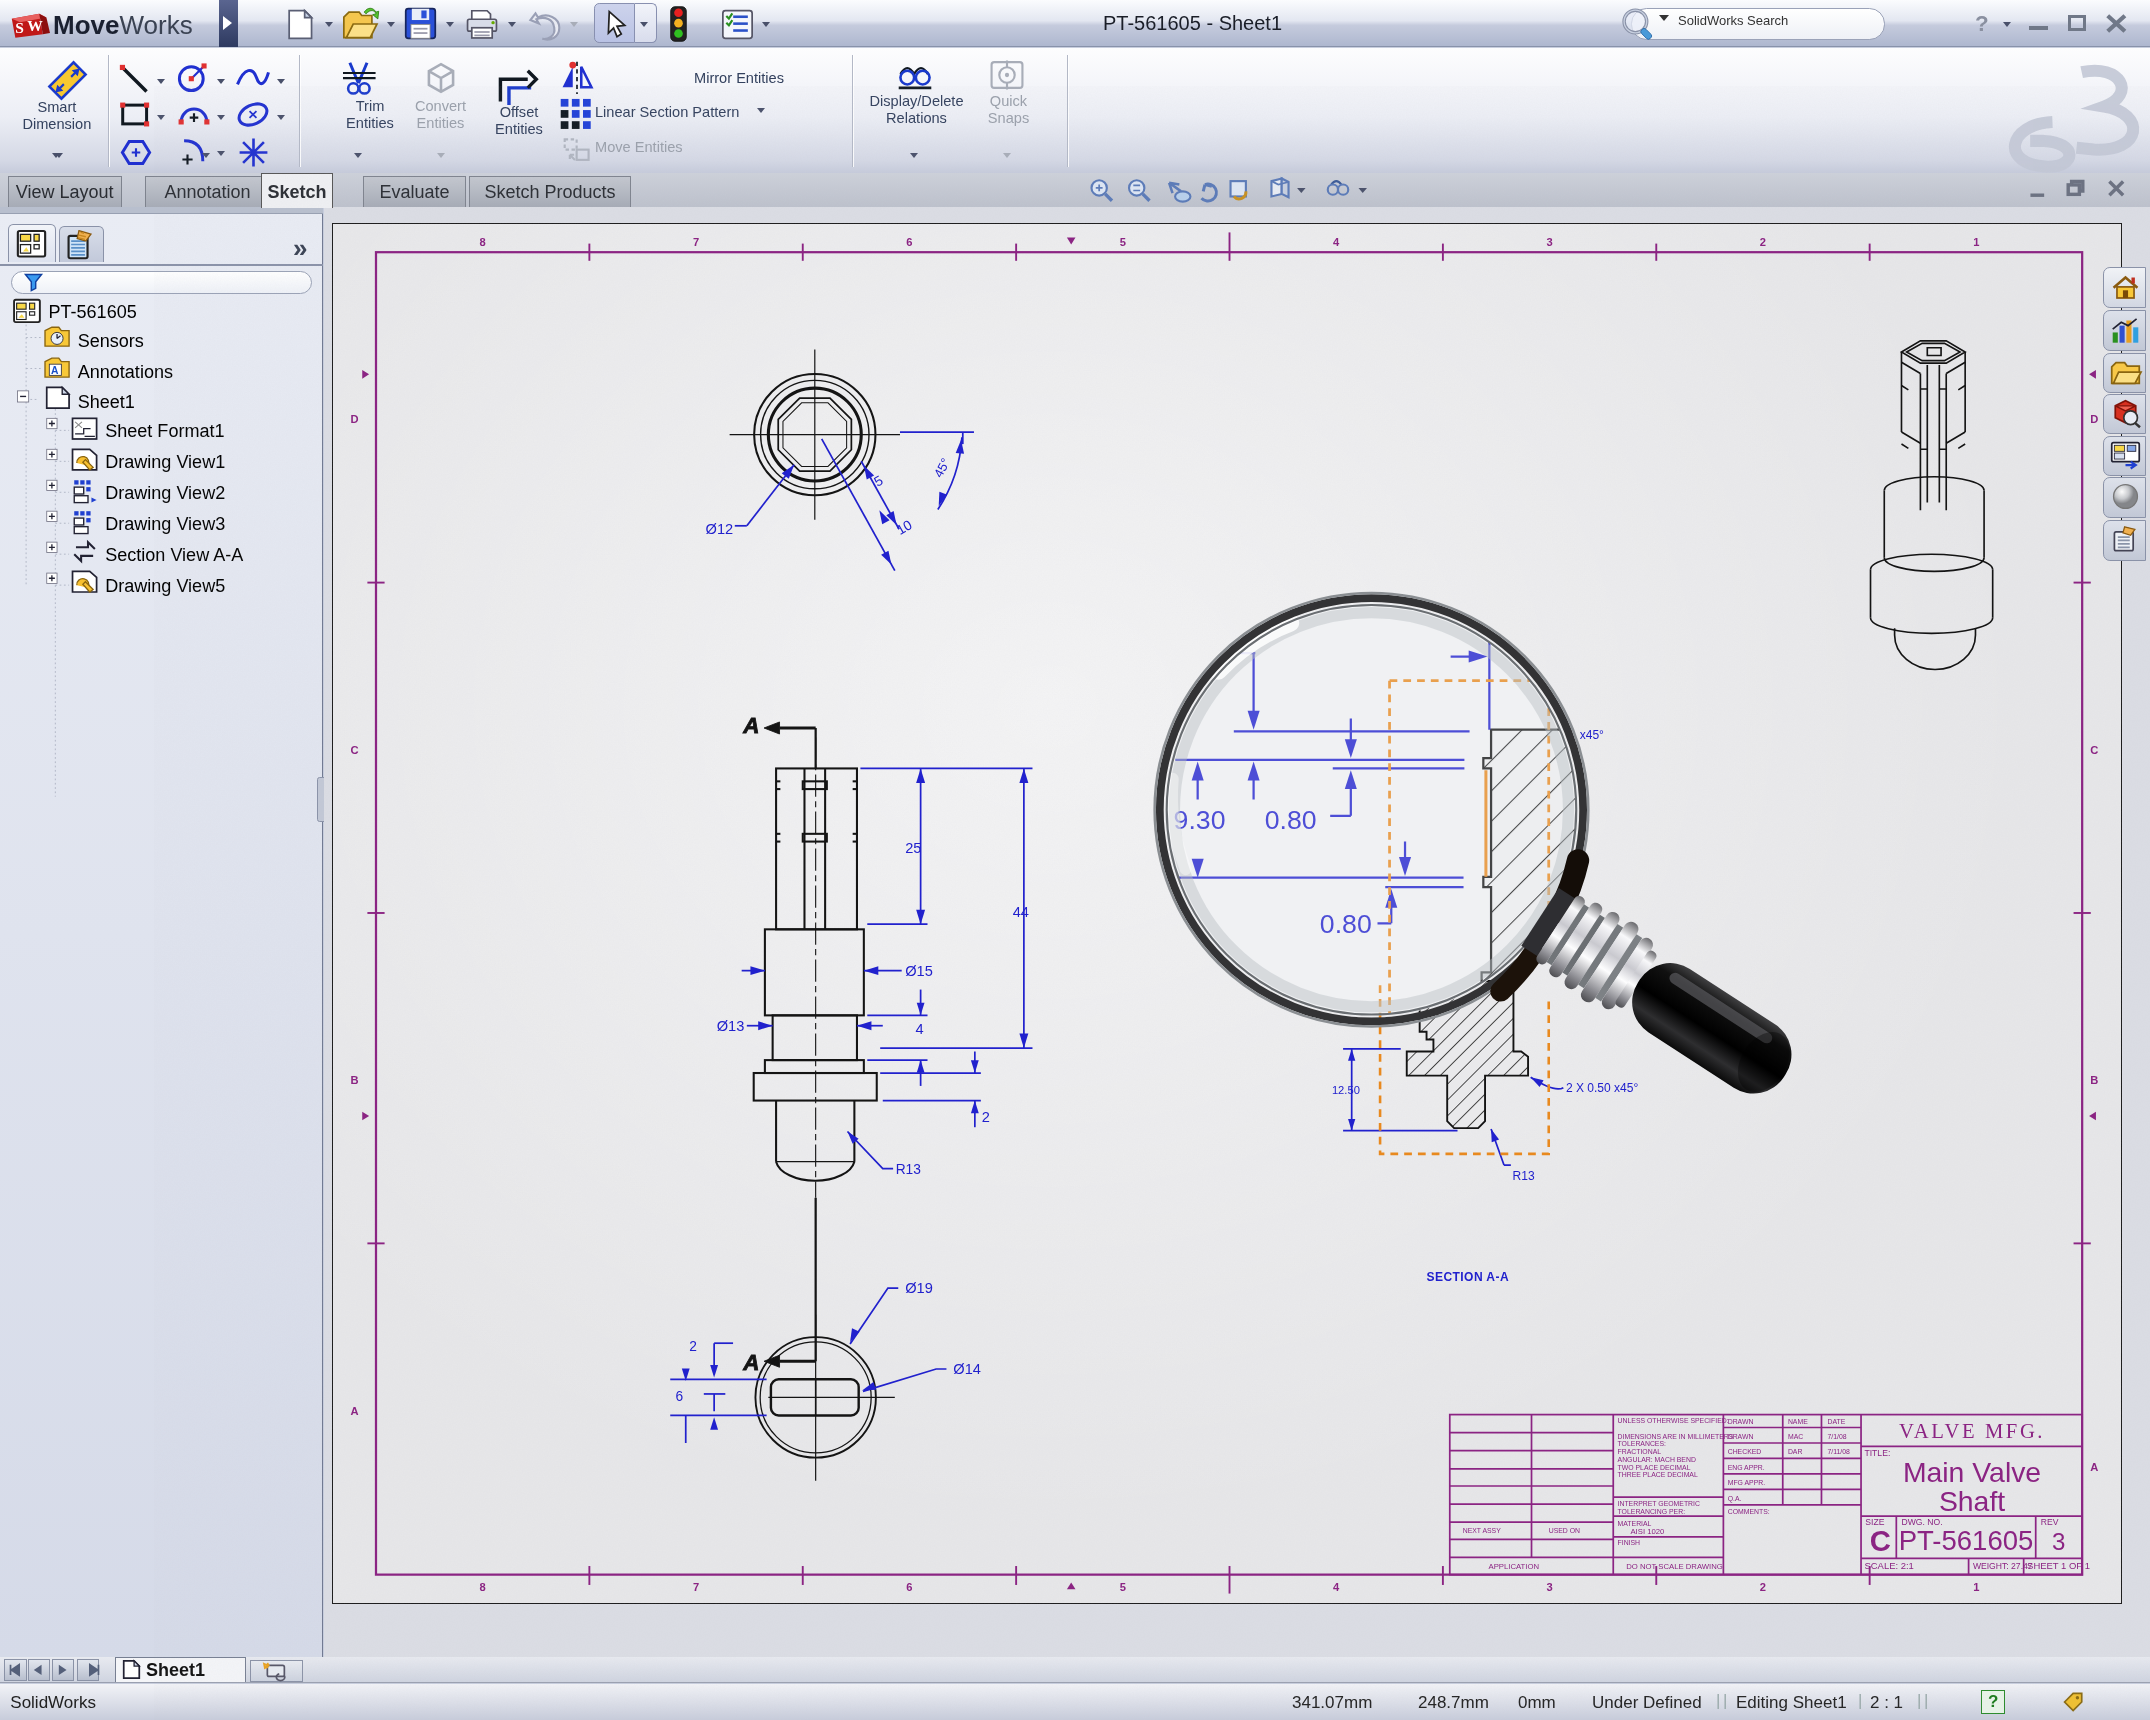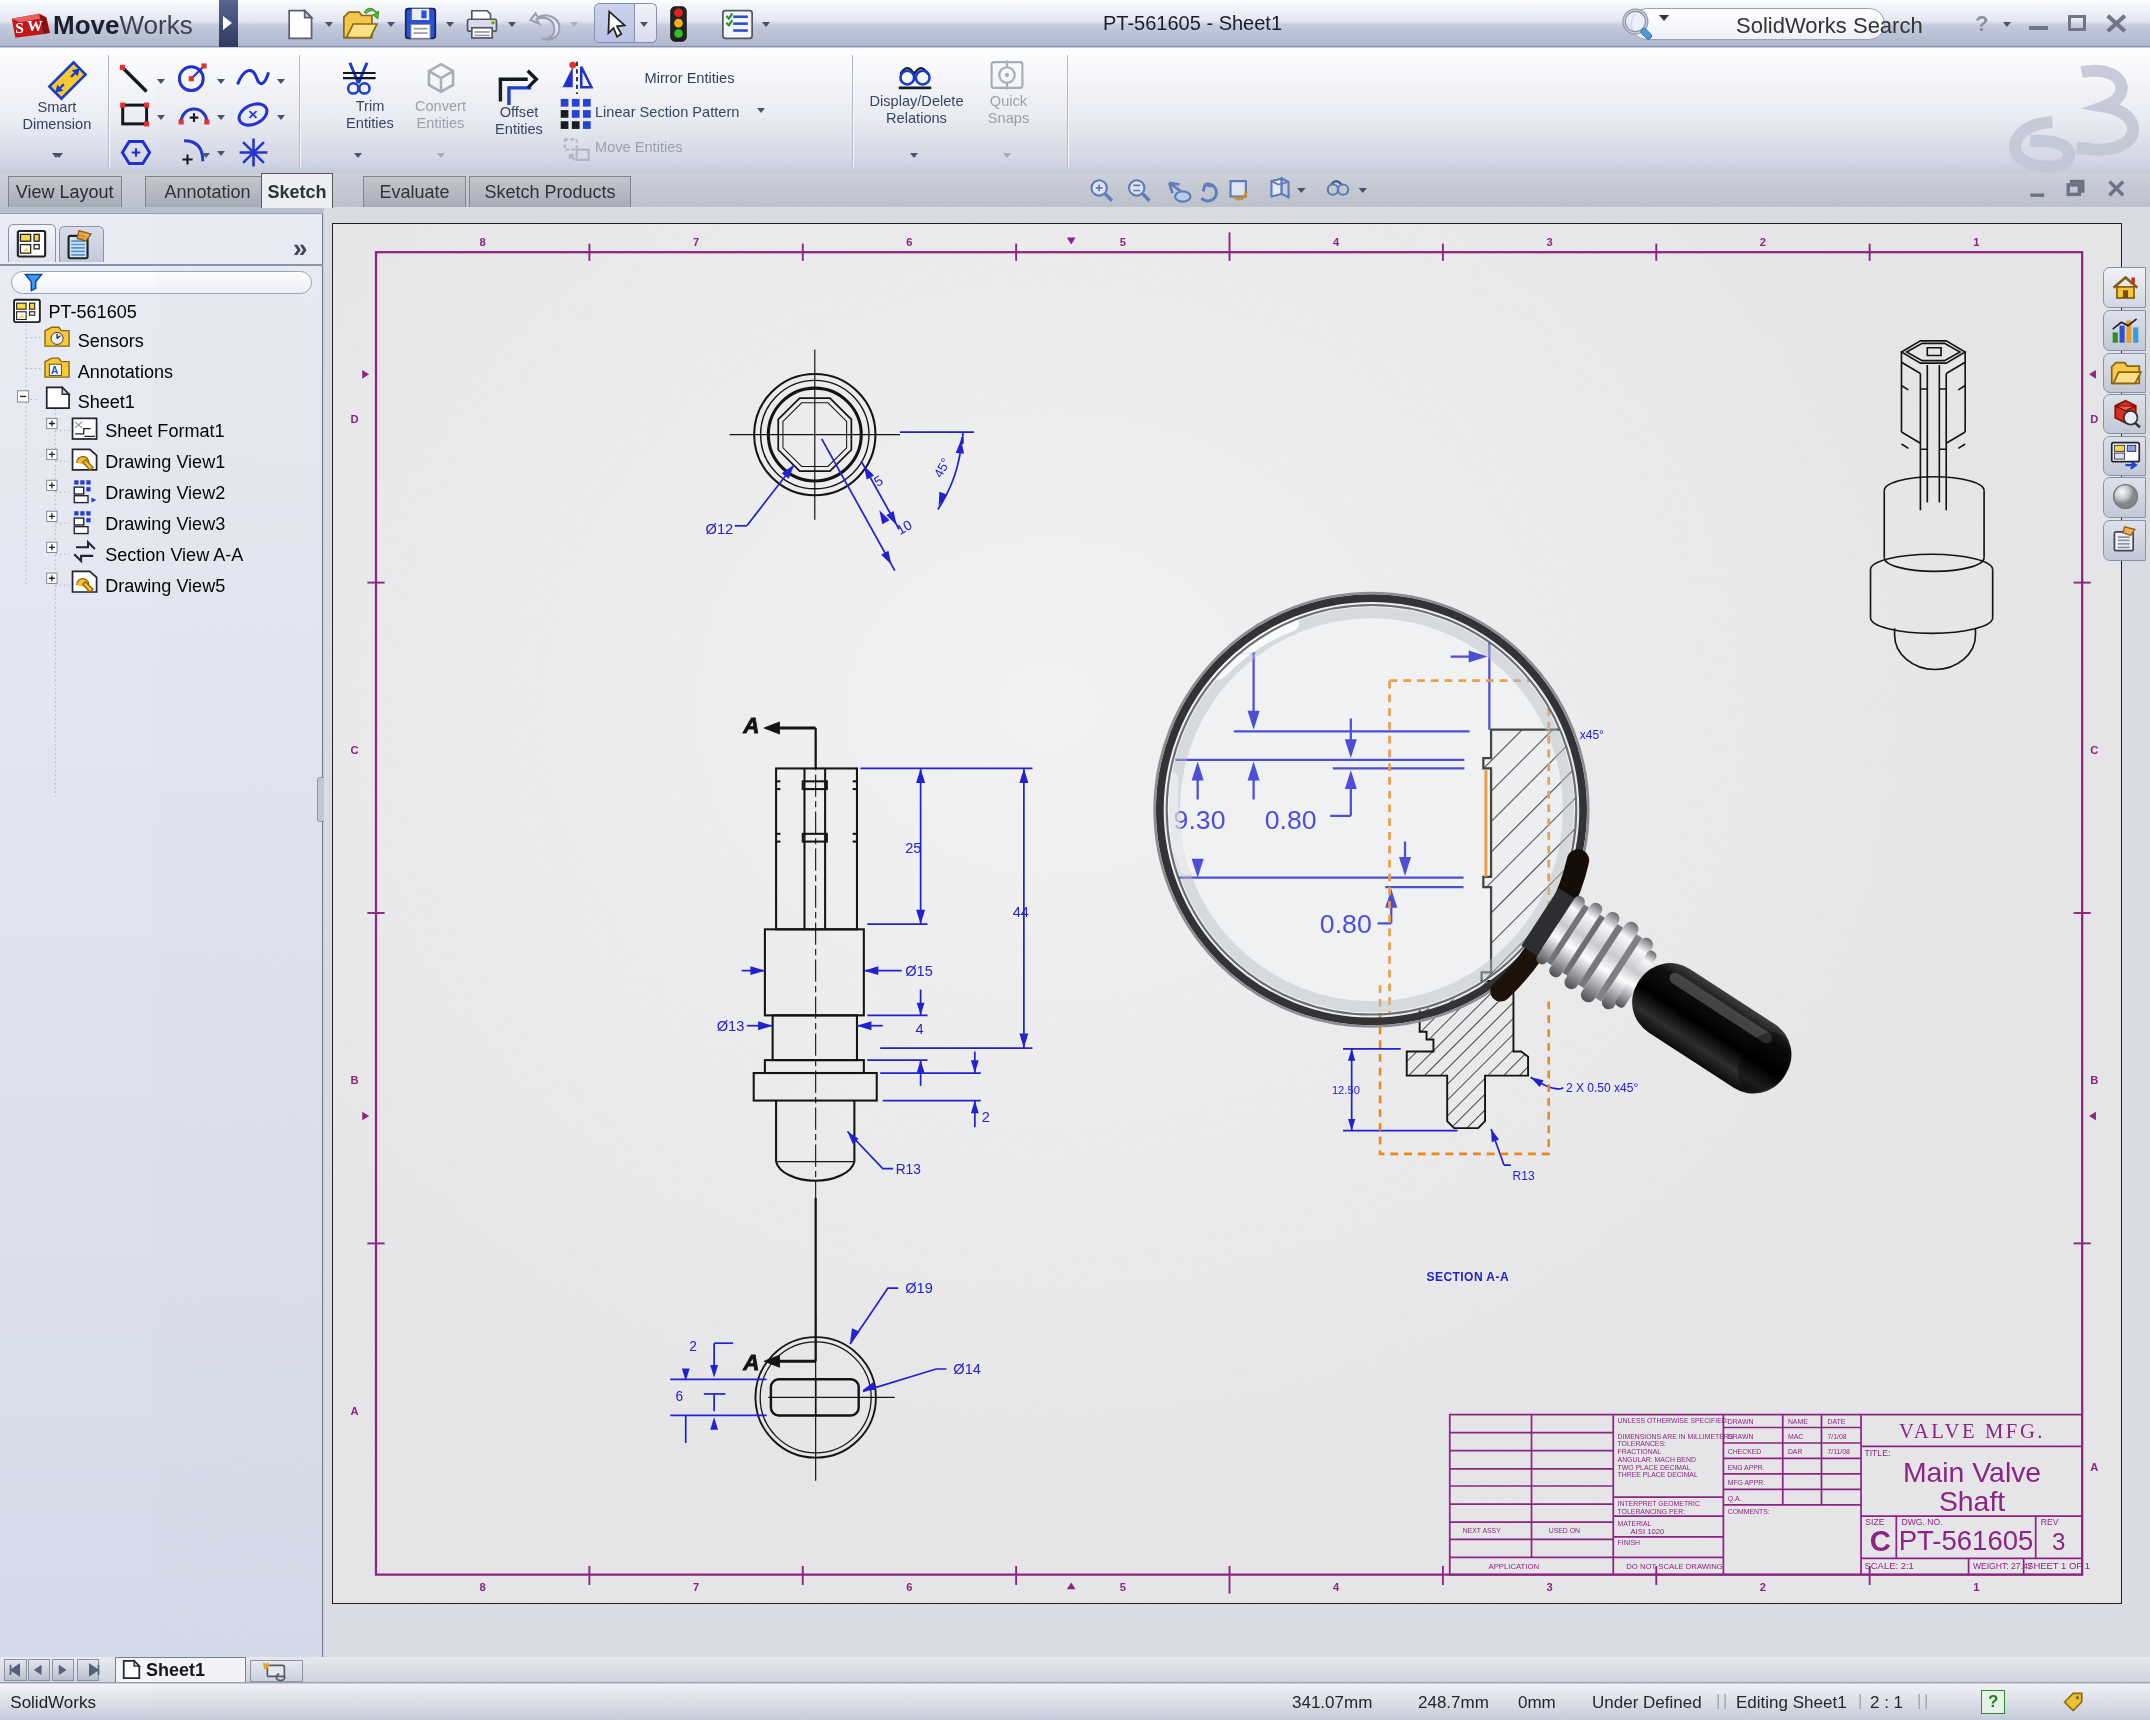--- a/index.html
+++ b/index.html
@@ -101,21 +101,21 @@
  <div class="dd" style="left:762px;top:22.4px"></div>
  <div class="abs" style="left:1103px;top:12px;width:344px;font-size:20px;color:#1a1e28">PT-561605 - Sheet1</div>
 
  <div class="abs" style="left:1631px;top:7.7px;width:254px;height:32px;background:linear-gradient(180deg,#fff,#eef0f6);border:1.7px solid #9aa2b8;border-radius:15.5px"></div>
  <svg class="ic" style="left:1618px;top:5.2px" width="40" height="40" viewBox="0 0 46 46">
       <circle cx="20" cy="19" r="13" fill="#e8edf8" fill-opacity=".7" stroke="#8a92a8" stroke-width="4"></circle>
       <circle cx="20" cy="19" r="13" fill="none" stroke="#c8d0e0" stroke-width="1.5"></circle>
       <rect x="27" y="27" width="14" height="7" rx="3" transform="rotate(45 30 30)" fill="#4a9ad8" stroke="#2a6aa8"></rect>
     </svg>
  <div class="abs" style="left:1659px;top:14.6px;width:0;height:0;border-left:5.2px solid transparent;border-right:5.2px solid transparent;border-top:6.9px solid #333"></div>
- <div class="abs" style="left:1736px;top:13px;font-size:22px;color:#333">SolidWorks Search</div>
+ <div class="abs" style="left:1678px;top:13px;font-size:13px;color:#333">SolidWorks Search</div>
  <div class="abs" style="left:1975px;top:11.2px;font-size:22.4px;font-weight:bold;color:#8a90a0">?</div>
  <div class="dd" style="left:2003px;top:22.4px"></div>
  <div class="abs" style="left:2029px;top:26px;width:19px;height:4.3px;background:#707888"></div>
  <div class="abs" style="left:2068px;top:14.6px;width:18px;height:16.3px;border:3.4px solid #707888"></div>
  <svg class="ic" style="left:2106px;top:13.8px" width="20.6" height="19" viewBox="0 0 24 22">
       <path d="M2 2 L22 20 M22 2 L2 20" stroke="#707888" stroke-width="5"></path>
     </svg>
 </div>
 <div id="ribbon">
 
@@ -201,21 +201,21 @@
       <path d="M36 4 l10 10 -10 10" fill="none" stroke="#101820" stroke-width="4"></path>
     </svg>
  <div class="tbtxt" style="left:469px;top:56px;width:100px">Offset<br>Entities</div>
 
  <svg class="ic" style="left:559px;top:12px" width="36" height="34" viewBox="0 0 42 40">
       <path d="M21 2 v38" stroke="#101820" stroke-width="2" stroke-dasharray="5 4"></path>
       <path d="M16 8 L4 32 h12 z" fill="#2030d0"></path>
       <path d="M26 8 L38 32 H26 z" fill="none" stroke="#2030d0" stroke-width="3"></path>
       <circle cx="16" cy="6" r="4" fill="#e03030"></circle>
     </svg>
- <div class="tbtxt" style="left:595px;top:22.4px;width:189px;text-align:center">Mirror Entities</div>
+ <div class="tbtxt" style="left:595px;top:22.4px;width:189px;text-align:right">Mirror Entities</div>
 
  <svg class="ic" style="left:559px;top:49px" width="36" height="33" viewBox="0 0 42 38">
       <g fill="#2040d8">
         <rect x="2" y="2" width="9" height="9"></rect>
         <rect x="15" y="2" width="9" height="9"></rect>
         <rect x="28" y="2" width="9" height="9"></rect>
         <rect x="15" y="15" width="9" height="9"></rect>
         <rect x="28" y="15" width="9" height="9"></rect>
         <rect x="28" y="28" width="9" height="9"></rect>
       </g>

